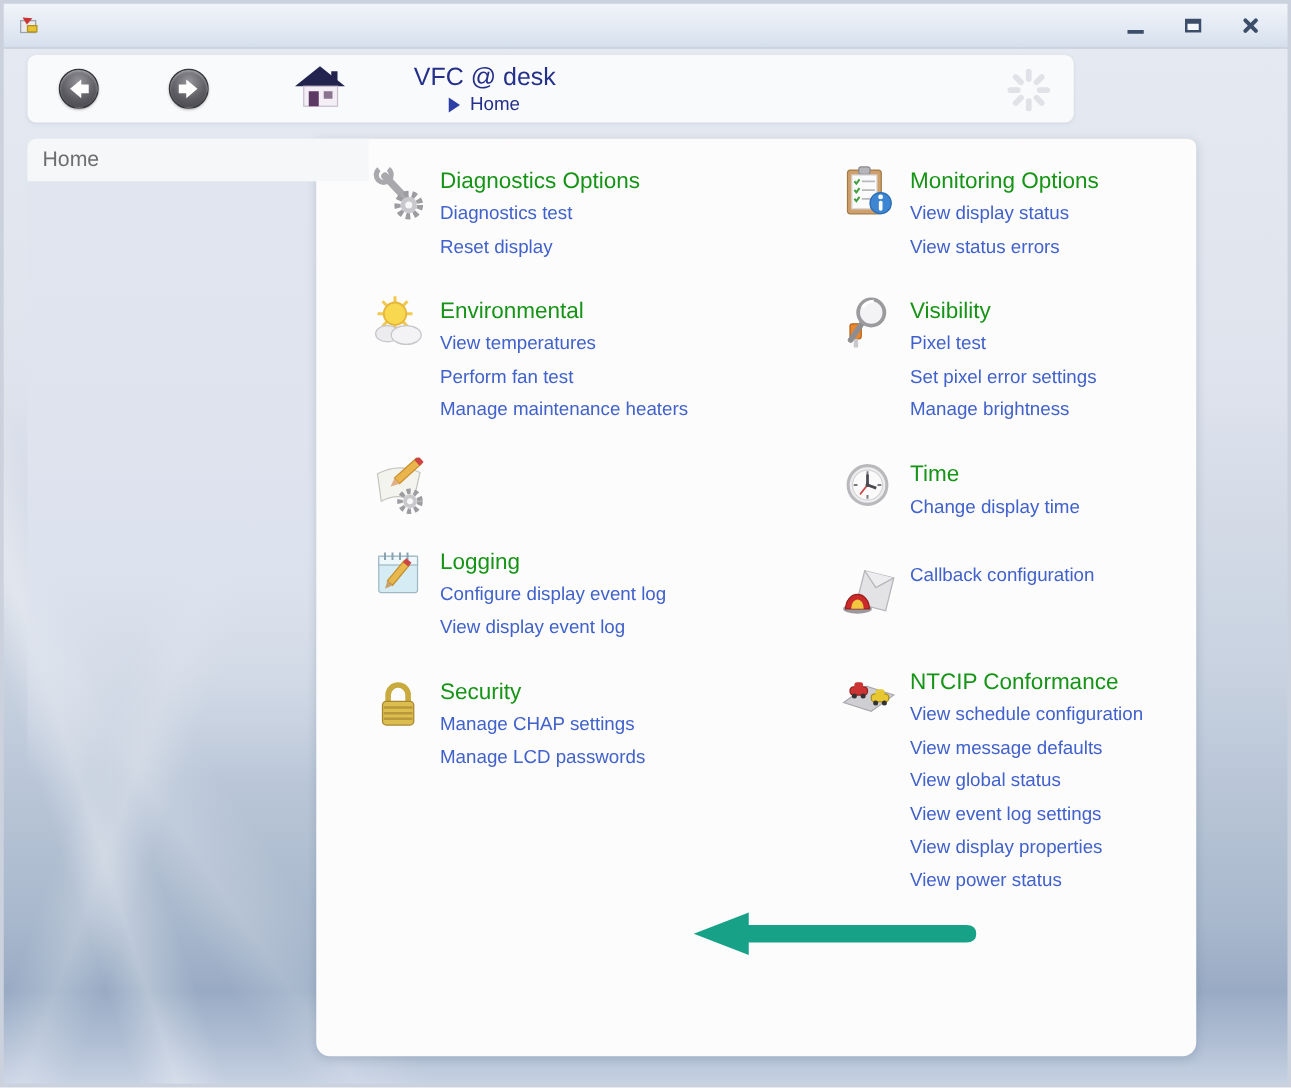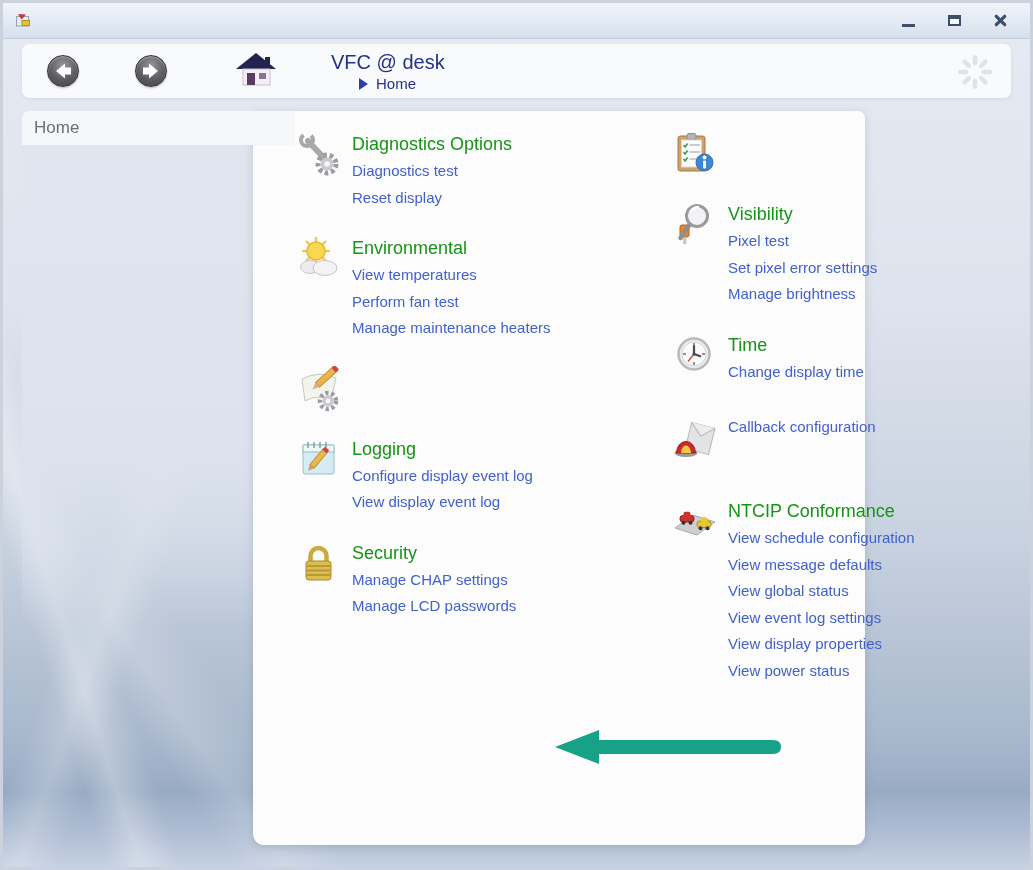--- a/index.html
+++ b/index.html
@@ -19,21 +19,21 @@
   .desktop{position:absolute;left:3px;top:39px;width:1027px;height:828px;
     background-image:
       linear-gradient(72deg, rgba(255,255,255,0) 16%, rgba(255,255,255,.28) 21%, rgba(255,255,255,0) 27%),
       linear-gradient(110deg, rgba(255,255,255,0) 28%, rgba(255,255,255,.20) 34%, rgba(255,255,255,0) 40%),
       linear-gradient(55deg, rgba(255,255,255,0) 30%, rgba(255,255,255,.16) 36%, rgba(255,255,255,0) 44%),
       linear-gradient(180deg,#e5e9f1 0%,#dee3ed 32%,#c8d2e0 60%,#a9b8cd 84%,#99abc4 91%,#b0bed4 96%,#c6d1e2 100%);
     background-repeat:no-repeat,no-repeat,no-repeat,no-repeat;
     background-size:480px 560px,440px 560px,420px 520px,100% 100%;
     background-position:0 100%,0 100%,0 100%,0 0;}
   
-  .header-bar{position:absolute;left:22px;top:44px;width:989px;height:54px;background:#f9fafb;
+  .header-bar{position:absolute;left:22px;top:44px;width:837px;height:54px;background:#f9fafb;
     border-radius:7px;display:flex;align-items:center;box-shadow:0 1px 3px rgba(90,105,130,.12);gap:40px;}
   .nav-btn{width:32px;height:32px;border-radius:50%;flex:0 0 auto;cursor:pointer;
     background:radial-gradient(circle at 50% 32%,#96969b 0%,#5c5c62 55%,#3f3f45 100%);
     border:1px solid #35353b;box-shadow:inset 0 1px 2px rgba(255,255,255,.45),0 1px 2px rgba(0,0,0,.25);
     display:flex;align-items:center;justify-content:center;}
   .nav-btn.back{margin-left:25px;} .nav-btn.fwd{margin-left:16px;}
   .home-logo{width:42px;height:38px;margin-left:28px;flex:0 0 auto;}
   .header-titles{margin-left:14px;}
   .header-title{font-size:20px;color:#24308a;line-height:24px;}
   .breadcrumb{display:flex;align-items:center;margin-left:28px;margin-top:1px;cursor:pointer;}
@@ -41,21 +41,21 @@
     border-left:9px solid #2b3fa6;margin-right:8px;}
   .breadcrumb-label{font-size:15px;color:#24308a;}
   .spinner{position:absolute;right:16px;top:8px;width:40px;height:40px;}
   
   .home-tab{position:absolute;left:22px;top:111px;width:273px;height:34px;background:#f6f7f9;
     border-radius:7px 0 0 0;display:flex;align-items:center;z-index:3;}
   .home-tab span{font-size:17px;color:#6e6e6e;padding-left:12px;}
   .sidebar-panel{position:absolute;left:22px;top:145px;width:231px;height:480px;z-index:1;
     background:linear-gradient(180deg,#e0e5ef 0%,#dde3ee 62%,rgba(221,227,238,0) 100%);}
   
-  .main-panel{position:absolute;left:253px;top:111px;width:612px;height:734px;background:#fcfcfd;
+  .main-panel{position:absolute;left:253px;top:111px;width:704px;height:734px;background:#fcfcfd;
     border-radius:0 7px 11px 11px;box-shadow:0 2px 8px rgba(70,90,120,.22);z-index:2;}
   .col{position:absolute;top:19px;}
   .col-left{left:43px;width:350px;}
   .col-right{left:419px;width:330px;}
   .section{display:flex;gap:10px;}
   .section + .section{margin-top:23px;}
   .col-right .section:nth-child(4){margin-top:29px;}
   .col-right .section:nth-child(5){margin-top:36px;}
   .sec-icon{width:46px;height:46px;flex:0 0 46px;margin-top:1px;}
   .sec-text{min-width:0;}
@@ -250,20 +250,25 @@
               </g>
               <g stroke="#b9b9bd" stroke-width="1.4">
                 <line x1="17.5" y1="14" x2="28" y2="14"></line>
                 <line x1="17.5" y1="21" x2="28" y2="21"></line>
                 <line x1="17.5" y1="28" x2="28" y2="28"></line>
               </g>
               <circle cx="32.5" cy="31.5" r="8.5" fill="#3f86d2" stroke="#2c6bb4"></circle>
               <circle cx="32.5" cy="26.5" r="1.9" fill="#ffffff"></circle>
               <rect x="31.1" y="29.5" width="2.9" height="8" rx="1.3" fill="#ffffff"></rect>
             </svg></div>
+          <div class="sec-text">
+            <div class="sec-title">Monitoring Options</div>
+            <a class="sec-link">View display status</a>
+            <a class="sec-link">View status errors</a>
+          </div>
         </div>
         <div class="section">
           <div class="sec-icon"><svg viewBox="0 0 46 46" width="46" height="46">
               <rect x="8" y="24" width="9" height="12" rx="2" fill="#e8862c" stroke="#b5641c"></rect>
               <rect x="11" y="36" width="3.5" height="7" fill="#c9c9cd"></rect>
               <line x1="18" y1="23" x2="8.5" y2="37" stroke="#8e8e92" stroke-width="4.5" stroke-linecap="round"></line>
               <circle cx="25" cy="15" r="10.5" fill="rgba(242,242,245,.9)" stroke="#9b9b9f" stroke-width="3"></circle>
               <path d="M18 11 q3-5 9-5" stroke="#ffffff" stroke-width="2.4" fill="none"></path>
             </svg></div>
           <div class="sec-text">

